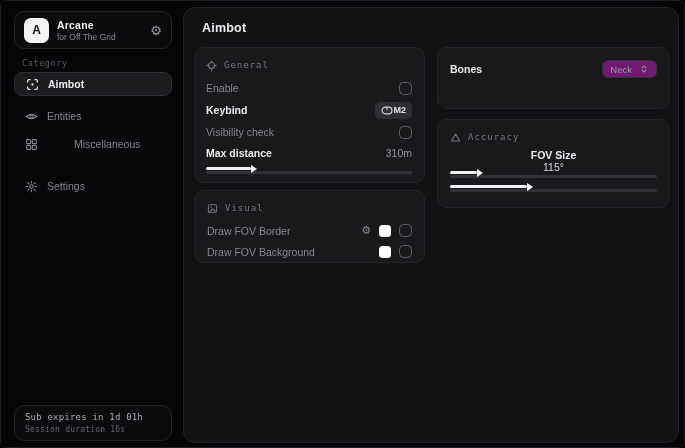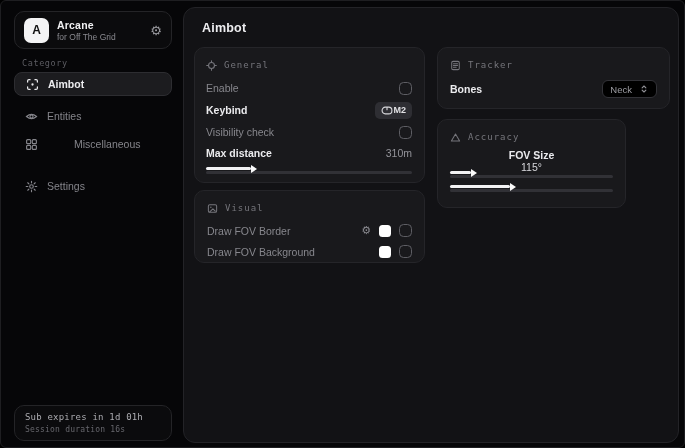--- a/index.html
+++ b/index.html
@@ -60,21 +60,21 @@
     position:absolute; left:18px; top:13px; font-size:12.5px; font-weight:700; color:#ededf0;
     letter-spacing:.2px;
   }
   .card{
     position:absolute; background:#19191c; border:1px solid #252529; border-radius:10px;
     padding:9px 12px;
   }
   .card-general{ left:10px;  top:39px;  width:231px; height:136px;padding-left:11px; }
   .card-visual { left:10px;  top:182px; width:231px; height:73px;  }
   .card-tracker{ left:253px; top:39px;  width:233px; height:62px;  }
-  .card-accuracy{ left:253px; top:111px; width:189px; height:89px; }
+  .card-accuracy{ left:253px; top:111px; width:233px; height:89px; }
 
   .card-head{
     display:flex; align-items:center; gap:7px; color:#75757b;
     font-size:9px; letter-spacing:1px; height:16px; margin-bottom:4px;
   }
   .row{
     display:flex; align-items:center; justify-content:space-between; height:22px;
   }
   .row.tight{ height:21px; }
   .lbl-dim{ font-size:10.5px; color:#87878d; }
@@ -88,21 +88,21 @@
   }
   .keybadge{
     display:inline-flex; align-items:center; height:17px; padding:0 6px;
     background:#2e2e33; border-radius:5px; cursor:pointer;
   }
   .keybadge .ktext{ font-size:9px; font-weight:600; color:#e2e2e5; }
   .keybadge svg{ color:#d6d6da; }
 
   .dropdown{
     display:inline-flex; align-items:center; gap:7px; height:18px; padding:0 7px;
-    background:#000000; border:1px solid #323237; border-radius:6px; cursor:pointer;
+    background:#701a75; border:1px solid #323237; border-radius:6px; cursor:pointer;
   }
   .dropdown .dtext{ font-size:9.5px; color:#9b9ba1; }
   .dropdown svg{ color:#8e8e94; }
 
   .slider{ position:relative; height:10px; margin-top:4px; cursor:pointer; }
   .slider .track{
     position:absolute; left:0; right:0; top:4px; height:3px; border-radius:2px; background:#313136;
   }
   .slider .fill{
     position:absolute; left:0; top:0; height:3px; border-radius:2px; background:#f2f2f4;
@@ -241,27 +241,20 @@
       <div class="row tight">
         <span class="lbl-dim">Draw FOV Background</span>
         <span class="ctrl-group">
           <span class="swatch" style="background: rgb(255, 255, 255);"></span>
           <span class="checkbox"></span>
         </span>
       </div>
     </div>
 
     <div class="card card-tracker">
-      <div class="card-head mono">
-        <svg width="11" height="11" viewBox="0 0 16 16" fill="none" stroke="currentColor" stroke-width="1.5" stroke-linecap="round">
-          <rect x="2.5" y="2" width="11" height="12" rx="2"></rect>
-          <path d="M5 5.5h6 M5 8h6 M5 10.5h4"></path>
-        </svg>
-        <span>Tracker</span>
-      </div>
 
       <div class="row" style="height:24px;">
         <span class="lbl-bright">Bones</span>
         <span class="dropdown">
           <span class="dtext">Neck</span>
           <svg width="10" height="10" viewBox="0 0 16 16" fill="none" stroke="currentColor" stroke-width="1.8" stroke-linecap="round" stroke-linejoin="round">
             <path d="M5 6.2 L8 3.2 L11 6.2 M5 9.8 L8 12.8 L11 9.8"></path>
           </svg>
         </span>
       </div>

